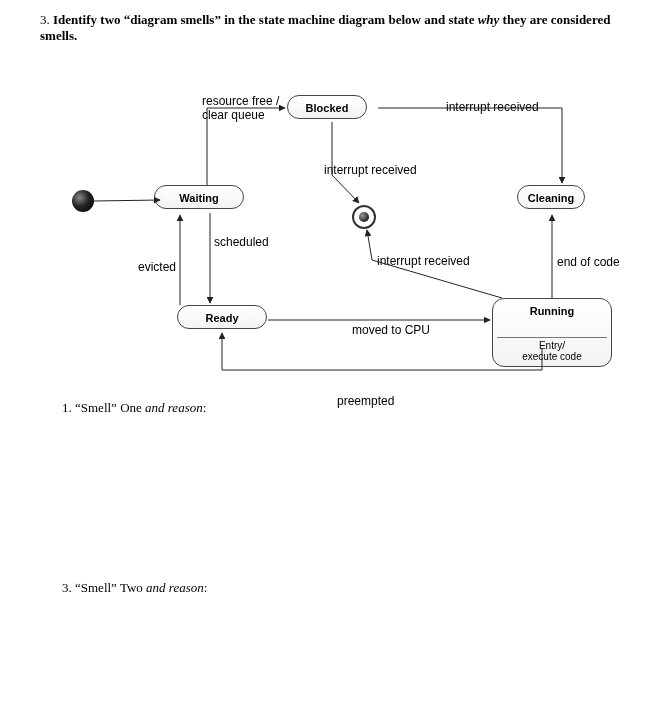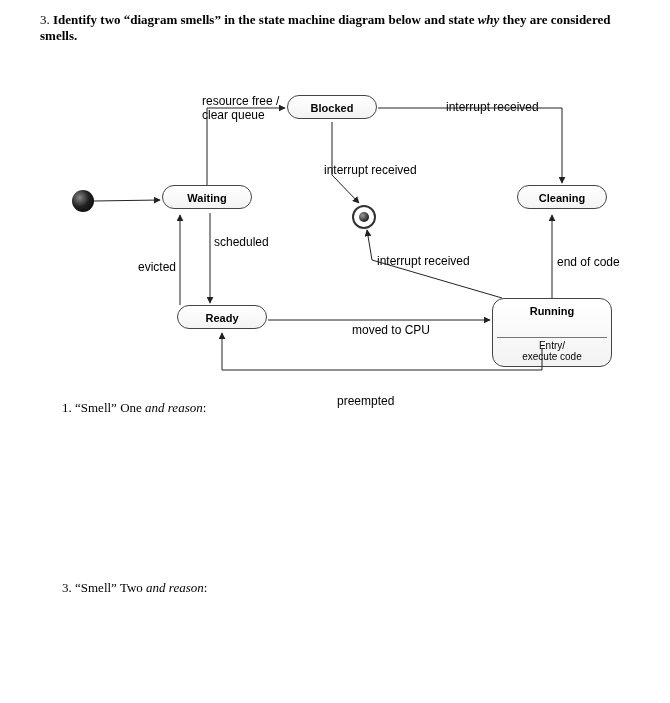--- a/index.html
+++ b/index.html
@@ -60,27 +60,27 @@
   <span class="q-text">
     <strong><span>Identify two “diagram smells” in the state machine diagram below and state </span><em>why</em><span> they are considered smells.</span></strong>
   </span>
 </div>
 
 <div class="diagram">
 
   <div class="initial" style="left:10px;top:110px"></div>
   <div class="final" style="left:290px;top:125px"></div>
 
-  <div class="state" style="left:100px;top:105px;width:90px">
+  <div class="state" style="left:92px;top:105px;width:90px">
     <div class="name">Waiting</div>
   </div>
-  <div class="state" style="left:225px;top:15px;width:90px">
+  <div class="state" style="left:225px;top:15px;width:80px">
     <div class="name">Blocked</div>
   </div>
-  <div class="state" style="left:455px;top:105px;width:90px">
+  <div class="state" style="left:455px;top:105px;width:68px">
     <div class="name">Cleaning</div>
   </div>
   <div class="state" style="left:115px;top:225px;width:90px">
     <div class="name">Ready</div>
   </div>
   <div class="state" style="left:430px;top:218px;width:120px">
     <div class="name">Running</div>
     <div class="sub">
       <span>Entry/</span><br>
       <span>execute code</span>

